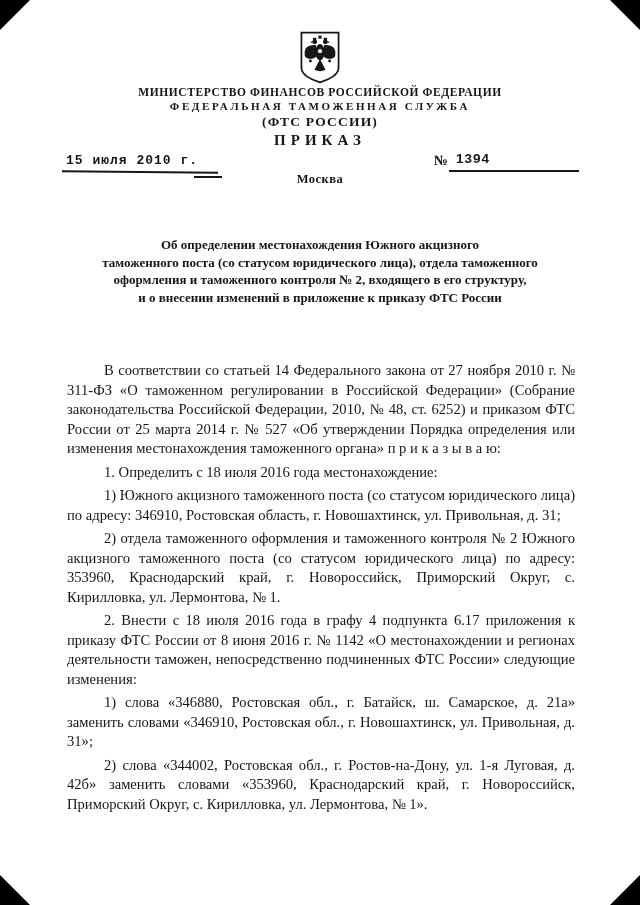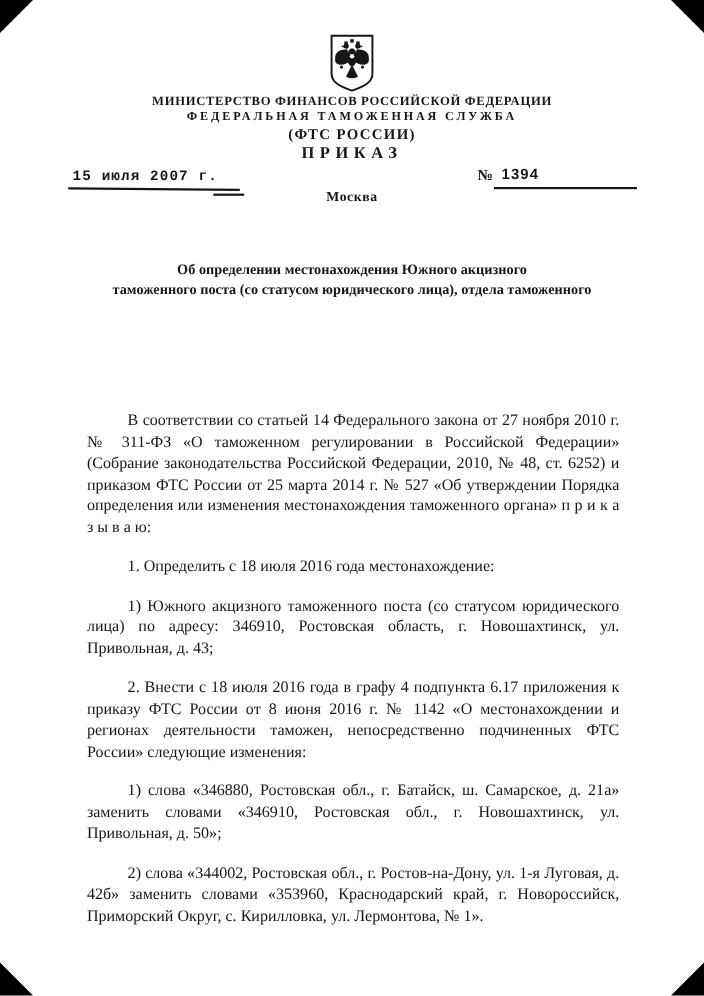--- a/index.html
+++ b/index.html
@@ -30,21 +30,21 @@
   .date-line-2 { left:194px; top:26px; width:28px; height:1.5px; }
   .num-label { position:absolute; left:434px; top:3px; font-size:14px; font-weight:700; }
   .num-val { position:absolute; left:456px; top:1px; font-family:Liberation Sans, sans-serif; font-weight:700; font-size:13.5px; letter-spacing:1px; }
   .num-line { left:449px; top:20px; width:130px; height:1.5px; }
 
   .city { position:absolute; top:172px; left:0; width:100%; text-align:center; font-size:12.5px; font-weight:700; letter-spacing:0.5px; }
 
   .title-block { position:absolute; top:236px; left:40px; width:560px; text-align:center; font-weight:700; font-size:13px; line-height:17.6px; }
 
   .body-block { position:absolute; top:357px; left:63px; width:516px; font-size:14.6px; line-height:19.5px; text-align:justify; }
-  .body-block p { text-indent:37px; margin:16px; }
+  .body-block p { text-indent:37px; margin:4px; }
 </style>
 </head>
 <body>
 
 <div class="page">
 
   <div class="corner tl"></div>
   <div class="corner tr"></div>
   <div class="corner bl"></div>
   <div class="corner br"></div>
@@ -70,37 +70,40 @@
       <circle cx="22" cy="20.5" r="2.1" fill="#ffffff"></circle>
     </svg>
   </div>
 
   <div class="hdr ministry">МИНИСТЕРСТВО ФИНАНСОВ РОССИЙСКОЙ ФЕДЕРАЦИИ</div>
   <div class="hdr agency">ФЕДЕРАЛЬНАЯ ТАМОЖЕННАЯ СЛУЖБА</div>
   <div class="hdr agency-abbr">(ФТС РОССИИ)</div>
   <div class="hdr doc-type">ПРИКАЗ</div>
 
   <div class="date-row">
-    <span class="date-val">15 июля 2007 г.</span>
+    <span class="date-val">15 июля 2010 г.</span>
     <div class="line date-line-1"></div>
     <div class="line date-line-2"></div>
     <span class="num-label">№</span>
     <span class="num-val">1394</span>
     <div class="line num-line"></div>
   </div>
 
   <div class="city">Москва</div>
 
   <div class="title-block">
     <div>Об определении местонахождения Южного акцизного</div>
     <div>таможенного поста (со статусом юридического лица), отдела таможенного</div>
+    <div>оформления и таможенного контроля № 2, входящего в его структуру,</div>
+    <div>и о внесении изменений в приложение к приказу ФТС России</div>
   </div>
 
   <div class="body-block">
     <p>В соответствии со статьей 14 Федерального закона от 27 ноября 2010 г. № 311-ФЗ «О таможенном регулировании в Российской Федерации» (Собрание законодательства Российской Федерации, 2010, № 48, ст. 6252) и приказом ФТС России от 25 марта 2014 г. № 527 «Об утверждении Порядка определения или изменения местонахождения таможенного органа» п р и к а з ы в а ю:</p>
     <p>1. Определить с 18 июля 2016 года местонахождение:</p>
-    <p>1) Южного акцизного таможенного поста (со статусом юридического лица) по адресу: 346910, Ростовская область, г. Новошахтинск, ул. Привольная, д. 43;</p>
+    <p>1) Южного акцизного таможенного поста (со статусом юридического лица) по адресу: 346910, Ростовская область, г. Новошахтинск, ул. Привольная, д. 31;</p>
+    <p>2) отдела таможенного оформления и таможенного контроля № 2 Южного акцизного таможенного поста (со статусом юридического лица) по адресу: 353960, Краснодарский край, г. Новороссийск, Приморский Округ, с. Кирилловка, ул. Лермонтова, № 1.</p>
     <p>2. Внести с 18 июля 2016 года в графу 4 подпункта 6.17 приложения к приказу ФТС России от 8 июня 2016 г. № 1142 «О местонахождении и регионах деятельности таможен, непосредственно подчиненных ФТС России» следующие изменения:</p>
-    <p>1) слова «346880, Ростовская обл., г. Батайск, ш. Самарское, д. 21а» заменить словами «346910, Ростовская обл., г. Новошахтинск, ул. Привольная, д. 50»;</p>
+    <p>1) слова «346880, Ростовская обл., г. Батайск, ш. Самарское, д. 21а» заменить словами «346910, Ростовская обл., г. Новошахтинск, ул. Привольная, д. 31»;</p>
     <p>2) слова «344002, Ростовская обл., г. Ростов-на-Дону, ул. 1-я Луговая, д. 42б» заменить словами «353960, Краснодарский край, г. Новороссийск, Приморский Округ, с. Кирилловка, ул. Лермонтова, № 1».</p>
   </div>
 
 </div>
 
 </body></html>

